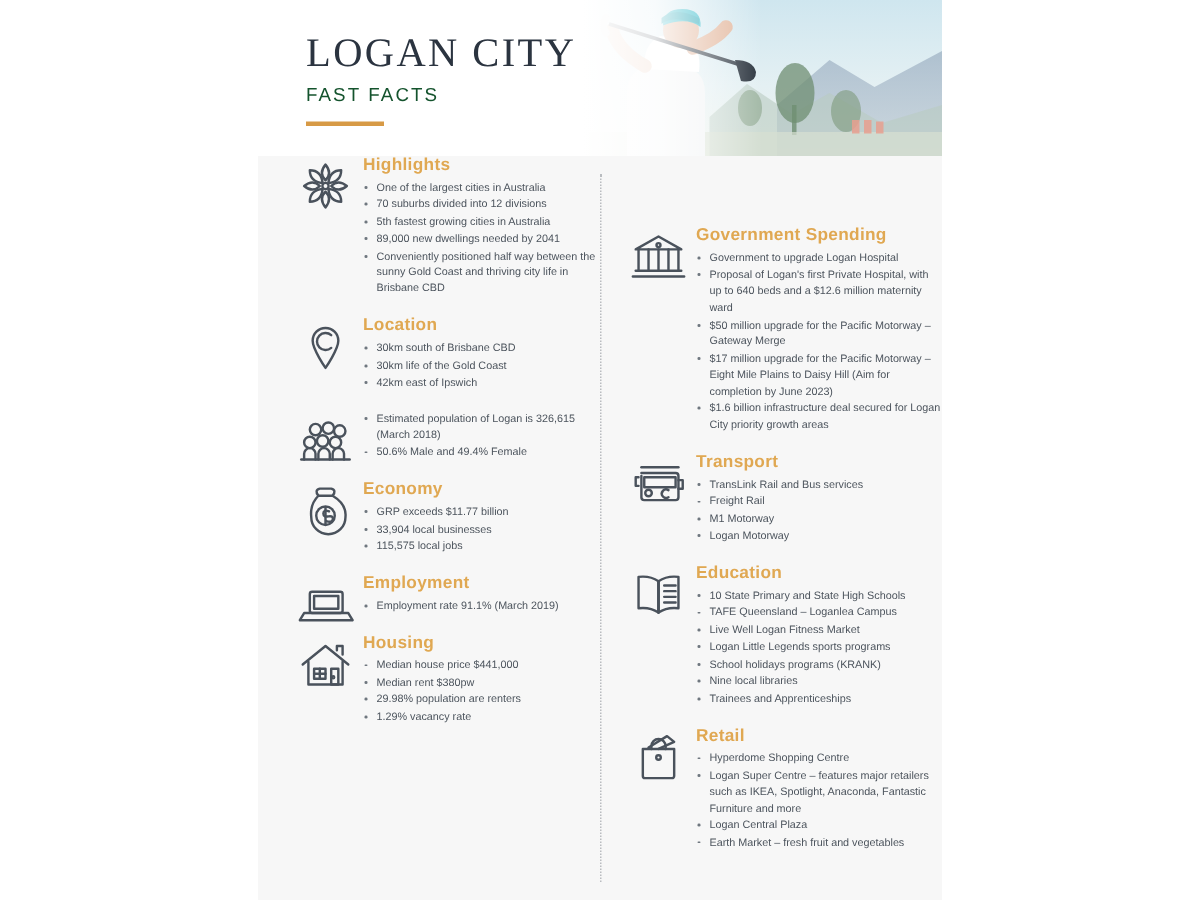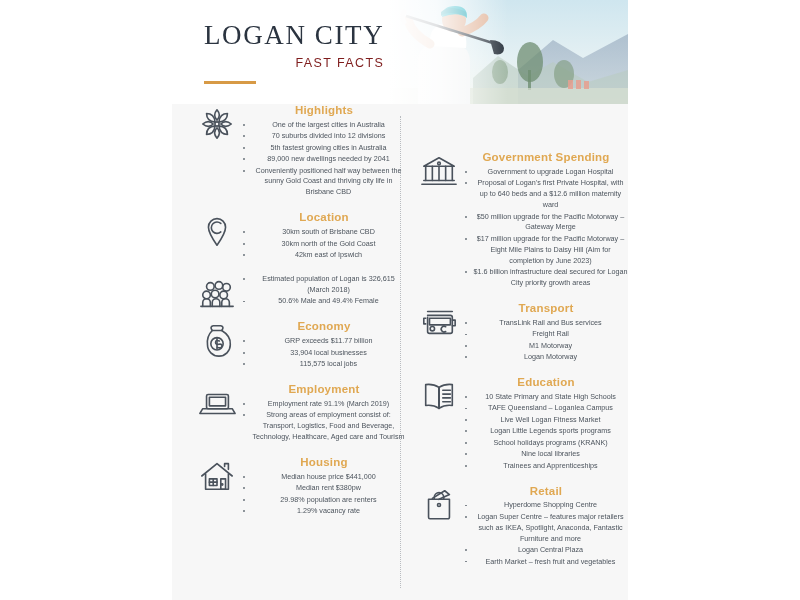--- a/index.html
+++ b/index.html
@@ -68,37 +68,35 @@
     font-size: 27px;
     letter-spacing: 1.6px;
     color: #2b3440;
     line-height: 1;
     white-space: nowrap;
   }
   .sub-title {
     margin-top: 7px;
     font-size: 12.5px;
     letter-spacing: 1.4px;
-    color: #7f1d1d;
+    color: #14532d;
     white-space: nowrap;
-    text-align: right;
   }
   .accent-rule {
     margin-top: 11px;
     width: 52px;
     height: 3px;
     background: #d79a46;
   }
 
   
   .body-area {
     position: relative;
     width: 456px;
     height: 496px;
-    text-align: center;
   }
 
   .divider {
     position: absolute;
     left: 228px;
     top: 12px;
     width: 0;
     height: 472px;
     border-left: 1px dotted #b9bcc0;
   }
@@ -260,21 +258,21 @@
               <svg viewBox="0 0 40 40">
                 <g class="ico-line">
                   <path d="M20 35 C20 35 11 22 11 16 a9 9 0 0 1 18 0 c0 6-9 19-9 19z"></path>
                   <path d="M24 12 a6 6 0 1 0 0 9"></path>
                 </g>
               </svg>
             </div>
             <div class="sec-title">Location</div>
             <ul class="sec-list">
               <li>30km south of Brisbane CBD</li>
-              <li>30km north of the Gold Coast</li>
+              <li>30km life of the Gold Coast</li>
               <li>42km east of Ipswich</li>
             </ul>
           </div>
           <div class="section">
             <div class="sec-icon">
               <svg viewBox="0 0 40 40">
                 <g class="ico-line">
                   <circle cx="13" cy="12" r="4"></circle>
                   <circle cx="22" cy="11" r="4"></circle>
                   <circle cx="30" cy="13" r="4"></circle>
@@ -318,21 +316,20 @@
                 <g class="ico-line">
                   <rect x="9" y="11" width="23" height="15" rx="1.6"></rect>
                   <path d="M5 26 h31 l3 5 H2 z"></path>
                   <path d="M12 14 h17 v9 h-17z"></path>
                 </g>
               </svg>
             </div>
             <div class="sec-title">Employment</div>
             <ul class="sec-list">
               <li>Employment rate 91.1% (March 2019)</li>
-              <li>Strong areas of employment consist of: Transport, Logistics, Food and Beverage, Technology, Healthcare, Aged care and Tourism</li>
             </ul>
           </div>
           <div class="section">
             <div class="sec-icon">
               <svg viewBox="0 0 40 40">
                 <g class="ico-line">
                   <path d="M4 20 L20 7 L36 20"></path>
                   <path d="M8 18 v16 h24 V18"></path>
                   <path d="M28 10 v-3 h4 v6"></path>
                   <rect x="12" y="23" width="8" height="7"></rect>

